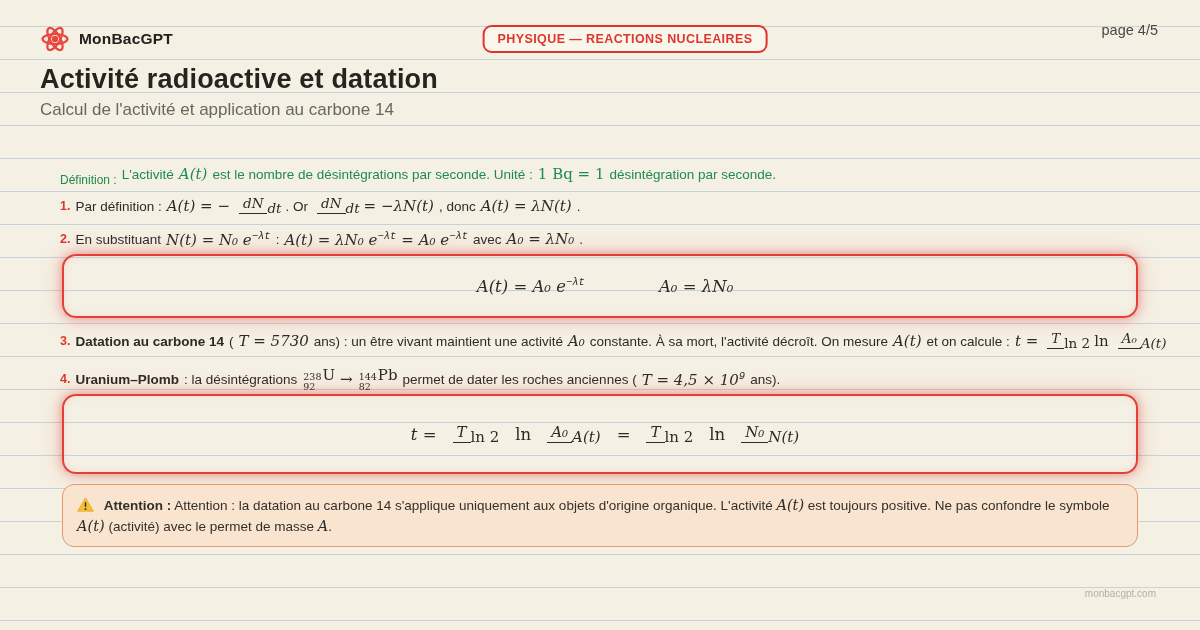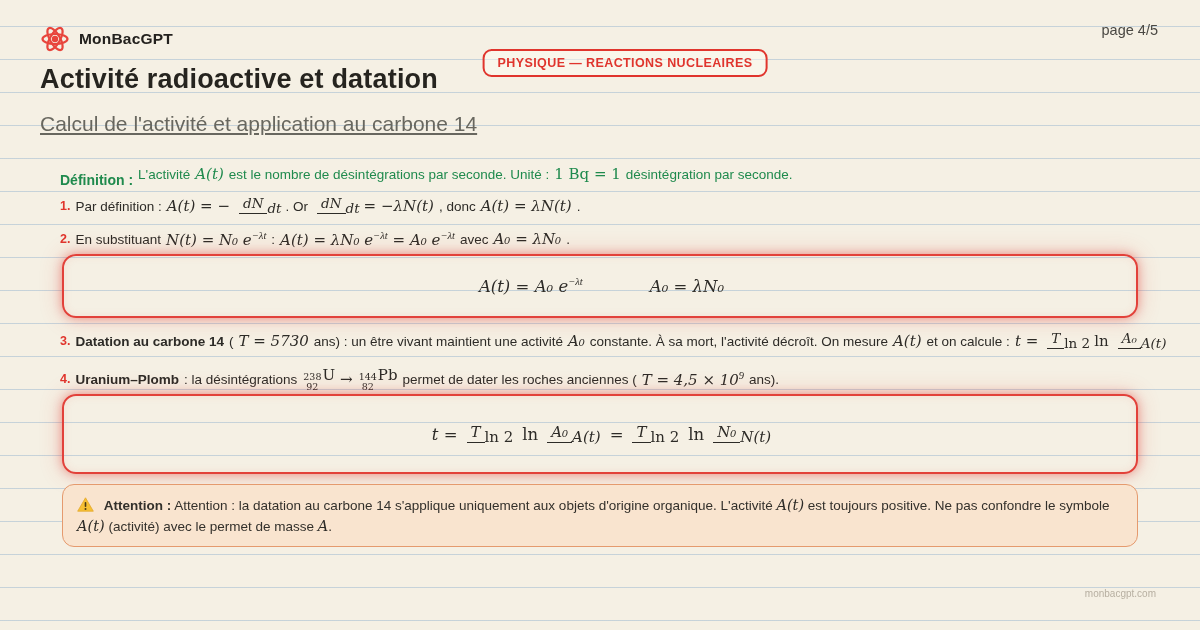--- a/index.html
+++ b/index.html
@@ -17,61 +17,61 @@
     background-position:0 26px;
   }
   
   .topbar{ position:absolute; top:22px; left:40px; right:42px; height:34px; display:flex; justify-content:space-between; }
   .brand{ display:flex; align-items:center; gap:9px; }
   .brand-name{ font-weight:bold; font-size:15.5px; color:#23211e; letter-spacing:.2px; }
   .badge{
     position:absolute; left:calc(50% + 26px); top:50%; transform:translate(-50%,-50%);
     color:#e0352d; border:2.5px solid #e0352d; border-radius:9px;
     font-weight:bold; font-size:12.5px; letter-spacing:.4px;
-    padding:5px 13px; white-space:nowrap; background:rgba(255,252,245,0.45);margin-top:24px;
+    padding:5px 13px; white-space:nowrap; background:rgba(255,252,245,0.45);
   }
   .page-num{ font-size:14.5px; color:#4a4843; }
   
   .title{ position:absolute; top:64px; left:40px; font-size:27px; font-weight:bold; color:#26241f; letter-spacing:.2px; }
-  .subtitle{ position:absolute; top:112px; left:40px; font-size:21px; color:#68675f;text-decoration:underline; }
+  .subtitle{ position:absolute; top:100px; left:40px; font-size:17px; color:#68675f; }
   
   .row{ position:absolute; left:60px; right:60px; display:flex; align-items:center; white-space:nowrap; font-size:13.5px; }
   .row > *{ margin-right:5px; }
   .def{ top:163px; height:22px; color:#1f8a4d; }
   .def .math{ color:#1f8a4d; }
-  .lbl{ font-weight:bold; font-size:14px;margin-top:12px; }
+  .lbl{ font-weight:normal; font-size:12px;margin-top:12px; }
   .num{ color:#e0352d; font-weight:bold; font-size:12.5px; }
   .bold{ font-weight:bold; }
   .it1{ top:186px; height:40px; }
   .it2{ top:228px; height:22px; }
   .it3{ top:320px; height:42px; }
   .it4{ top:368px; height:22px; }
   
   .math{ font-family:"DejaVu Serif", serif; font-style:italic; font-size:15px; color:#2d2b27; }
   .rm{ font-style:normal; }
-  sup.msup{ font-family:Liberation Serif, serif; font-style:italic; font-size:10.5px; }
+  sup.msup{ font-family:Liberation Mono, monospace; font-style:italic; font-size:10.5px; }
   .frac{ display:inline-flex; flex-direction:row; align-items:flex-start; text-align:center;
          vertical-align:middle; line-height:1.2; font-size:13.5px; margin:0 4px; }
   .frac .fnum{ border-bottom:1.2px solid currentColor; padding:0 4px 1px; }
   .frac .fden{ padding-top:5px; }
   .presc{ display:inline-flex; flex-direction:column; line-height:1.05; font-size:9.5px;
-          font-style:normal; align-items:center; margin:0 1px; }
+          font-style:normal; align-items:flex-start; margin:0 1px; }
   
   .fbox{
     position:absolute; left:62px; width:1076px;
     border:2.5px solid #e2413a; border-radius:14px;
     box-shadow:0 0 10px rgba(226,65,58,0.45), 0 0 22px rgba(226,65,58,0.25), inset 0 0 8px rgba(226,65,58,0.10);
     display:flex; align-items:center; justify-content:center;
   }
   .fbox .math{ font-size:16.5px; }
   .fbox .frac{ font-size:15px; }
   .fbox1{ top:254px; height:64px; }
   .fbox1 .gap{ width:58px; }
   .fbox2{ top:394px; height:80px; }
-  .fbox .math, .fbox .frac{ margin-left:6px; margin-right:3px; }
+  .fbox .math, .fbox .frac{ margin-left:13px; margin-right:3px; }
   
   .warn{
     position:absolute; left:62px; right:62px; top:484px; min-height:57px;
     background:#f9e4cf; border:1.5px solid #e59a6e; border-radius:12px;
     padding:10px 14px 9px; font-size:13.5px; line-height:21px; color:#33302b;
   }
   .warn .math{ font-size:14.5px; }
   .warn-icon{ display:inline-block; vertical-align:-2px; margin-right:6px; }
   
   .footer{ position:absolute; top:588px; right:44px; font-size:10px; color:#b7afa1; }

